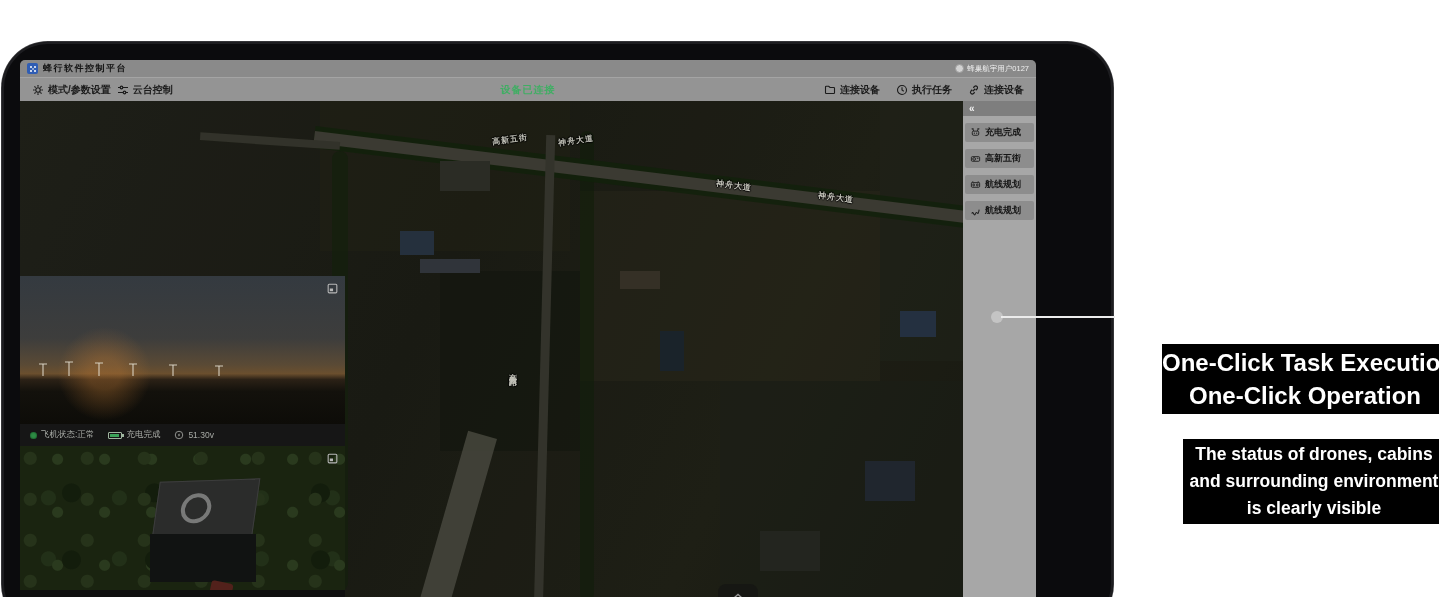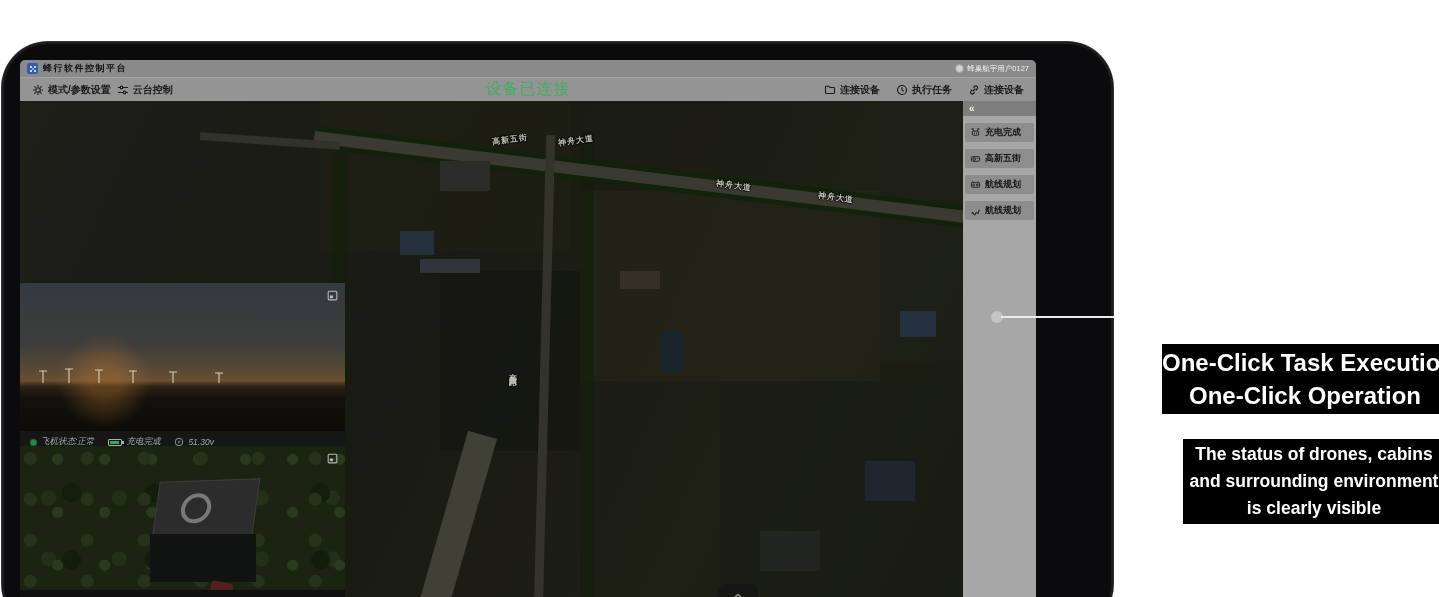--- a/index.html
+++ b/index.html
@@ -22,21 +22,21 @@
   .tspacer { flex:1; }
   .userbadge { display:flex; align-items:center; gap:3px; font-size:7.5px; color:#efefef; cursor:pointer; }
   .avatar { width:9px; height:9px; border-radius:50%; background:#d2d2d2; border:1px solid #9a9a9a; }
 
   
   .toolbar { height:24px; background:#949494; border-top:1px solid #a4a4a4;
              display:flex; align-items:center; padding:0 12px; position:relative; }
   .tb-group { display:flex; gap:6px; }
   .tb-btn { display:flex; align-items:center; gap:4px; font-size:10px; font-weight:bold; color:#1b1b1b; cursor:pointer; white-space:nowrap; }
   .tb-btn svg { width:12px; height:12px; flex:none; }
-  .tb-status { position:absolute; left:50%; transform:translateX(-50%); font-size:16px; font-weight:normal; color:#3fae63; letter-spacing:1px; }
+  .tb-status { position:absolute; left:50%; transform:translateX(-50%); font-size:10px; font-weight:bold; color:#3fae63; letter-spacing:1px; }
   .tb-right { margin-left:auto; display:flex; gap:16px; }
 
   
   .content { position:relative; height:511px; background:#20211a; overflow:hidden; }
   .map { position:absolute; inset:0;
          background:linear-gradient(115deg,#24251c 0%,#1e1f17 40%,#242519 70%,#1b1c14 100%); }
   .map i { position:absolute; display:block; }
   .map::after { content:""; position:absolute; inset:0; background:rgba(5,5,5,.18); z-index:2; }
   .mlabel { position:absolute; z-index:3; font-size:8px; font-weight:bold; color:#d8d8ce;
             text-shadow:-1px 0 1px #000,1px 0 1px #000,0 -1px 1px #000,0 1px 1px #000;
@@ -52,21 +52,21 @@
   .sb-head { height:15px; background:#7e7e7e; color:#f2f2f2; font-size:10px; font-weight:bold;
              display:flex; align-items:center; padding-left:6px; cursor:pointer; }
   .sb-item { margin:7px 2px 0 2px; height:19px; background:#8d8d8d; border-radius:2px;
              display:flex; align-items:center; gap:4px; padding-left:5px;
              font-size:9px; font-weight:bold; color:#161616; cursor:pointer; white-space:nowrap; }
   .sb-item:first-of-type { margin-top:5px; }
   .sb-item svg { width:11px; height:11px; flex:none; color:#1d1d1d; }
 
   
   .panel { position:absolute; left:0; width:325px; background:#101010; z-index:5; }
-  .p1 { top:182px; height:170px;font-style:italic; }
+  .p1 { top:175px; height:170px; }
   .p2 { top:345px; height:166px; }
   .scene { position:absolute; left:0; right:0; top:0; bottom:22px; overflow:hidden; }
   .scene1 { background:
       radial-gradient(circle at 26% 66%, rgba(190,120,50,.35) 0 6%, transparent 18%),
       linear-gradient(180deg,#343a40 0%,#3d3d3c 42%,#5a4a35 60%,#6b4f2e 66%,#2b2116 70%,#13110c 78%,#0d0c08 100%); }
   .turb { position:absolute; width:2px; background:rgba(225,220,205,.5); }
   .turb::after { content:""; position:absolute; top:-1px; left:-3px; width:8px; height:1.5px; background:rgba(225,220,205,.45); }
   .scene2 { background:
       radial-gradient(circle at 18% 30%, #26331a 0 6px, transparent 7px),
       radial-gradient(circle at 62% 70%, #131d0c 0 9px, transparent 10px),

